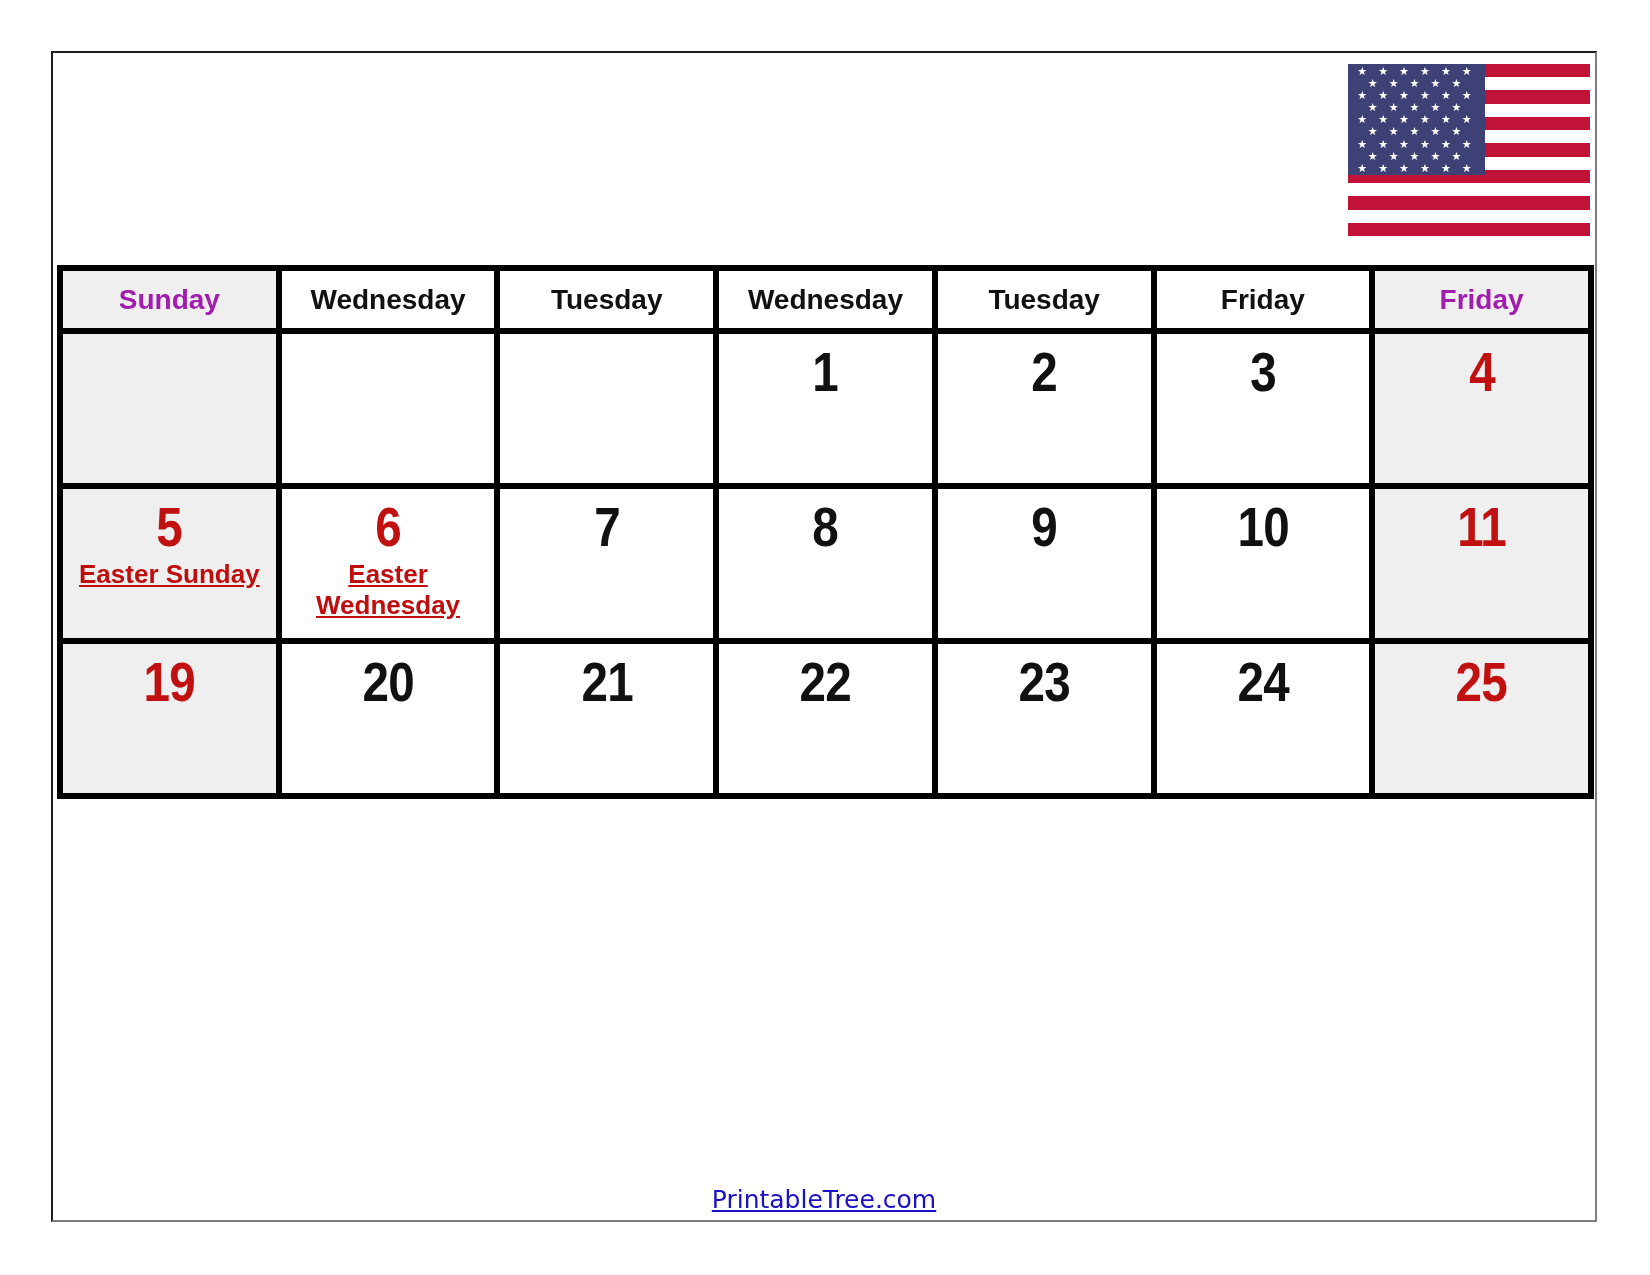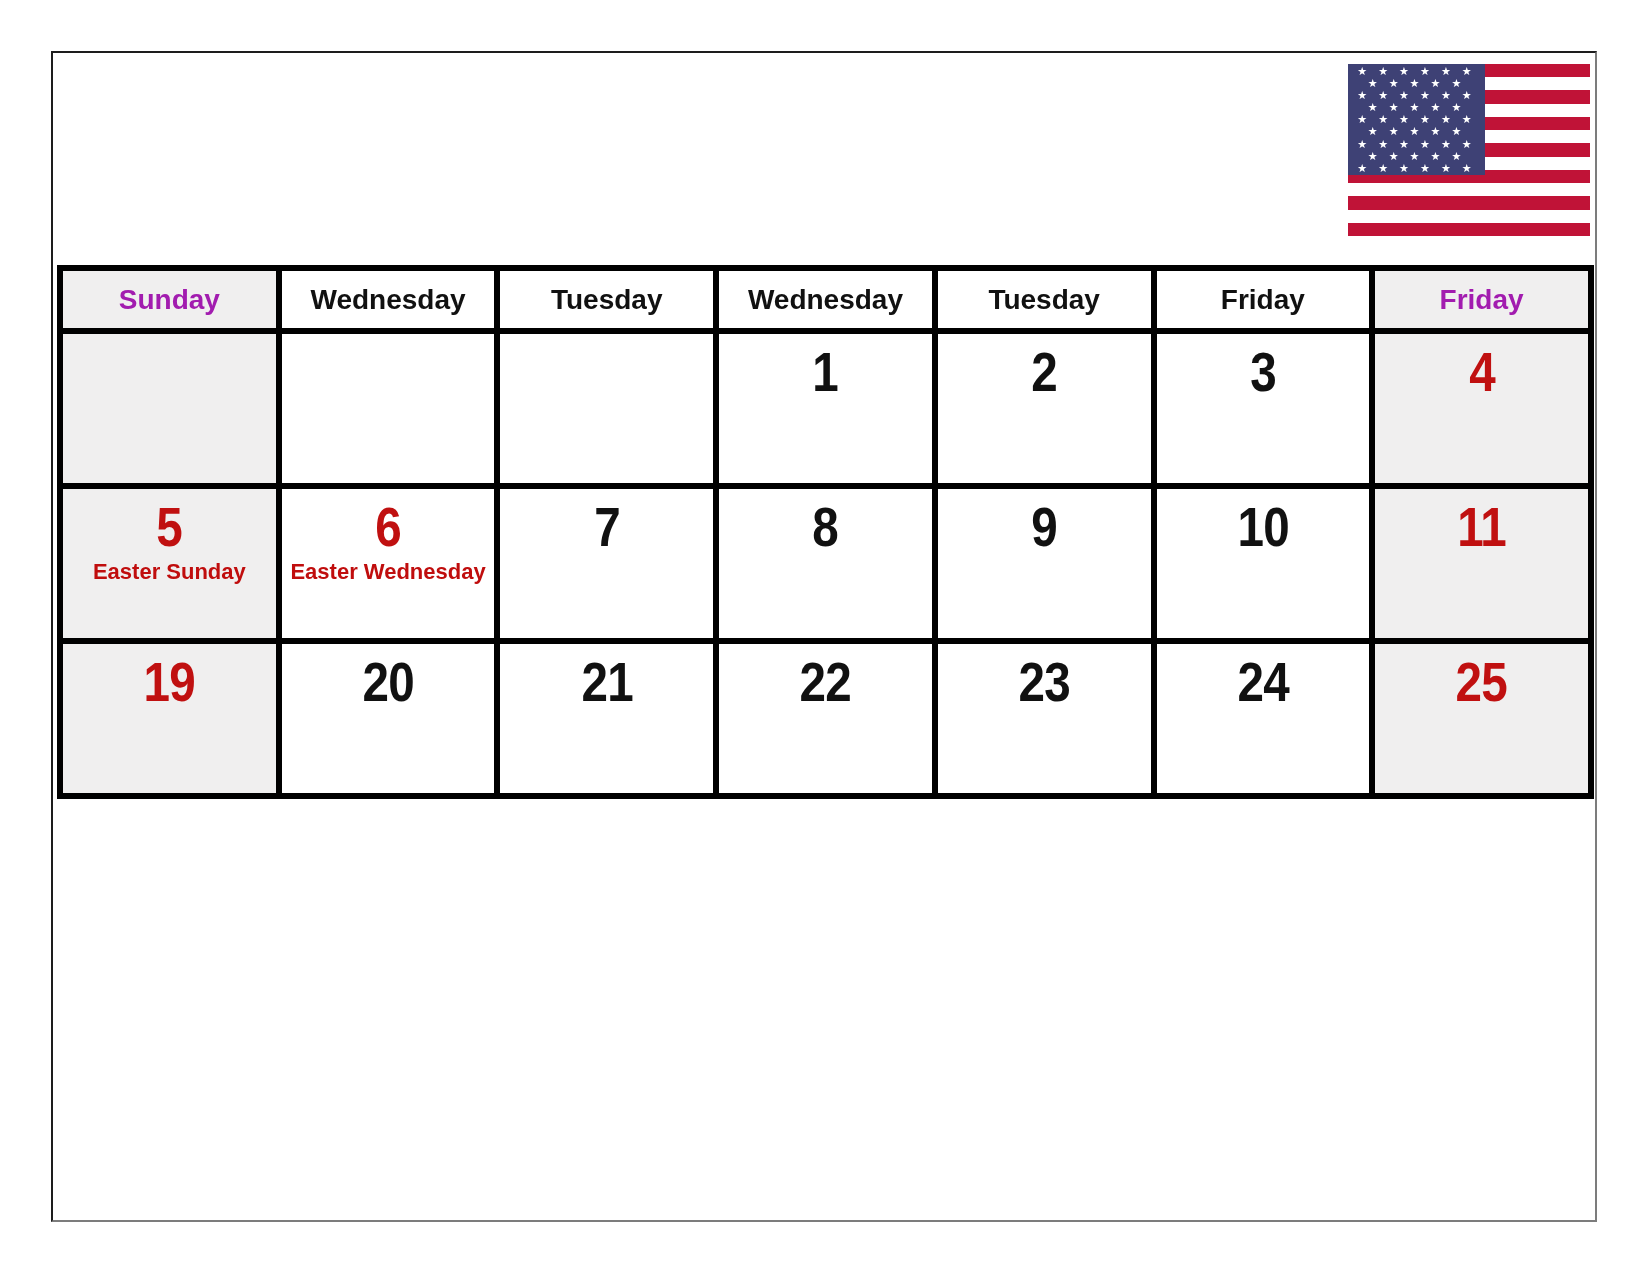--- a/index.html
+++ b/index.html
@@ -47,22 +47,23 @@
     height:155px; background:#ffffff; text-align:center; vertical-align:top;
   }
   .cal td.weekend { background:#f0efef; }
   .num {
     display:inline-block; margin-top:10px; font-size:56px; font-weight:bold;
     line-height:1; color:#111111; letter-spacing:-1px;
     transform:scaleX(0.85); transform-origin:center;
   }
   .num.red { color:#c01010; }
   .holiday {
-    font-size:22px; font-weight:bold; color:#c00d0d; line-height:1.2;
+    font-size:26px; font-weight:bold; color:#c00d0d; line-height:1.2;
     margin-top:4px;
+    text-decoration:underline;
   }
   
   .footer { position:absolute; bottom:6px; left:0; width:100%; text-align:center; }
   .footer a {
     font-family:"DejaVu Sans", sans-serif; font-size:25px;
     color:#1a10c8; text-decoration:underline; cursor:pointer;
   }
 </style>
 </head>
 <body>
@@ -120,14 +121,17 @@
         <td><span class="num">20</span></td>
         <td><span class="num">21</span></td>
         <td><span class="num">22</span></td>
         <td><span class="num">23</span></td>
         <td><span class="num">24</span></td>
         <td class="weekend"><span class="num red">25</span></td>
       </tr>
     </tbody>
   </table>
 
+  <div class="footer">
+    <a>PrintableTree.com</a>
+  </div>
 
 </div>
 
 </body></html>

